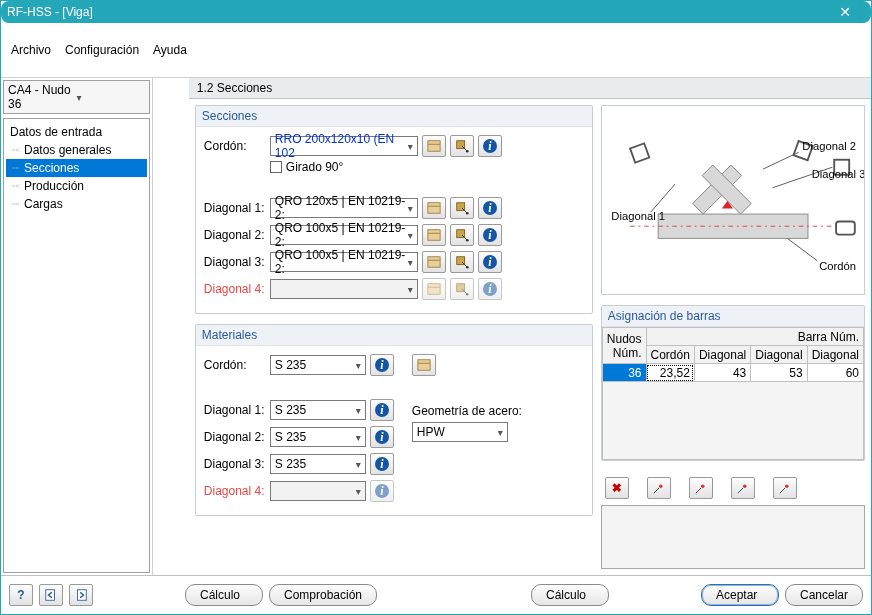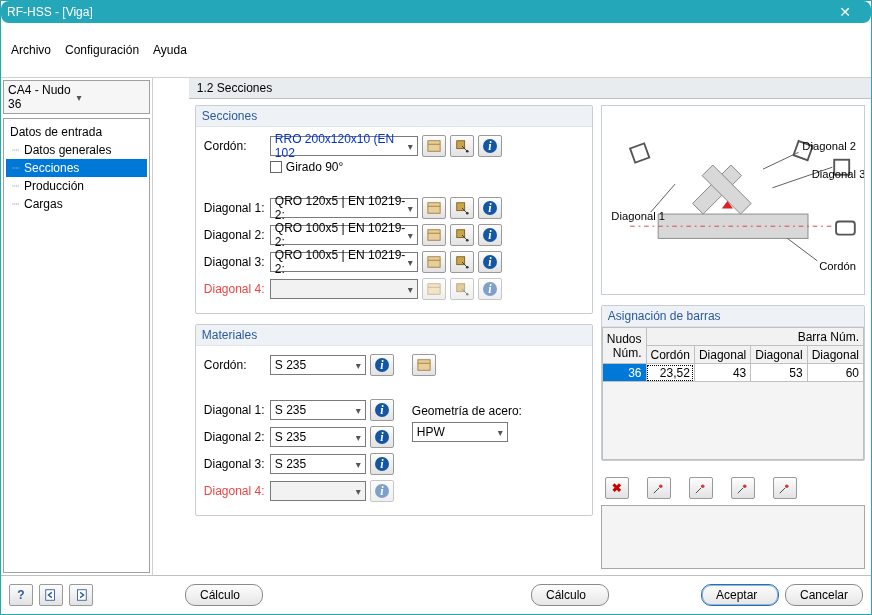--- a/index.html
+++ b/index.html
@@ -410,20 +410,21 @@
         </svg>
       </span>
   <span class="btn-icon">
         <svg class="libsvg" viewBox="0 0 16 16">
           <rect x="4" y="2" width="10" height="12" fill="#fff" stroke="#2a5a9e"></rect>
           <path d="M7 5 L11 8 L7 11" fill="none" stroke="#2a5a9e" stroke-width="1.5"></path>
         </svg>
       </span>
   <span style="width:80px"></span>
   <span class="btn">Cálculo</span>
+  <span class="btn">Comprobación</span>
   <span class="spacer"></span>
   <span class="btn">Cálculo</span>
   <span style="width:80px"></span>
   <span class="btn primary">Aceptar</span>
   <span class="btn">Cancelar</span>
 </div>
 
 </div>
 
 </body></html>

